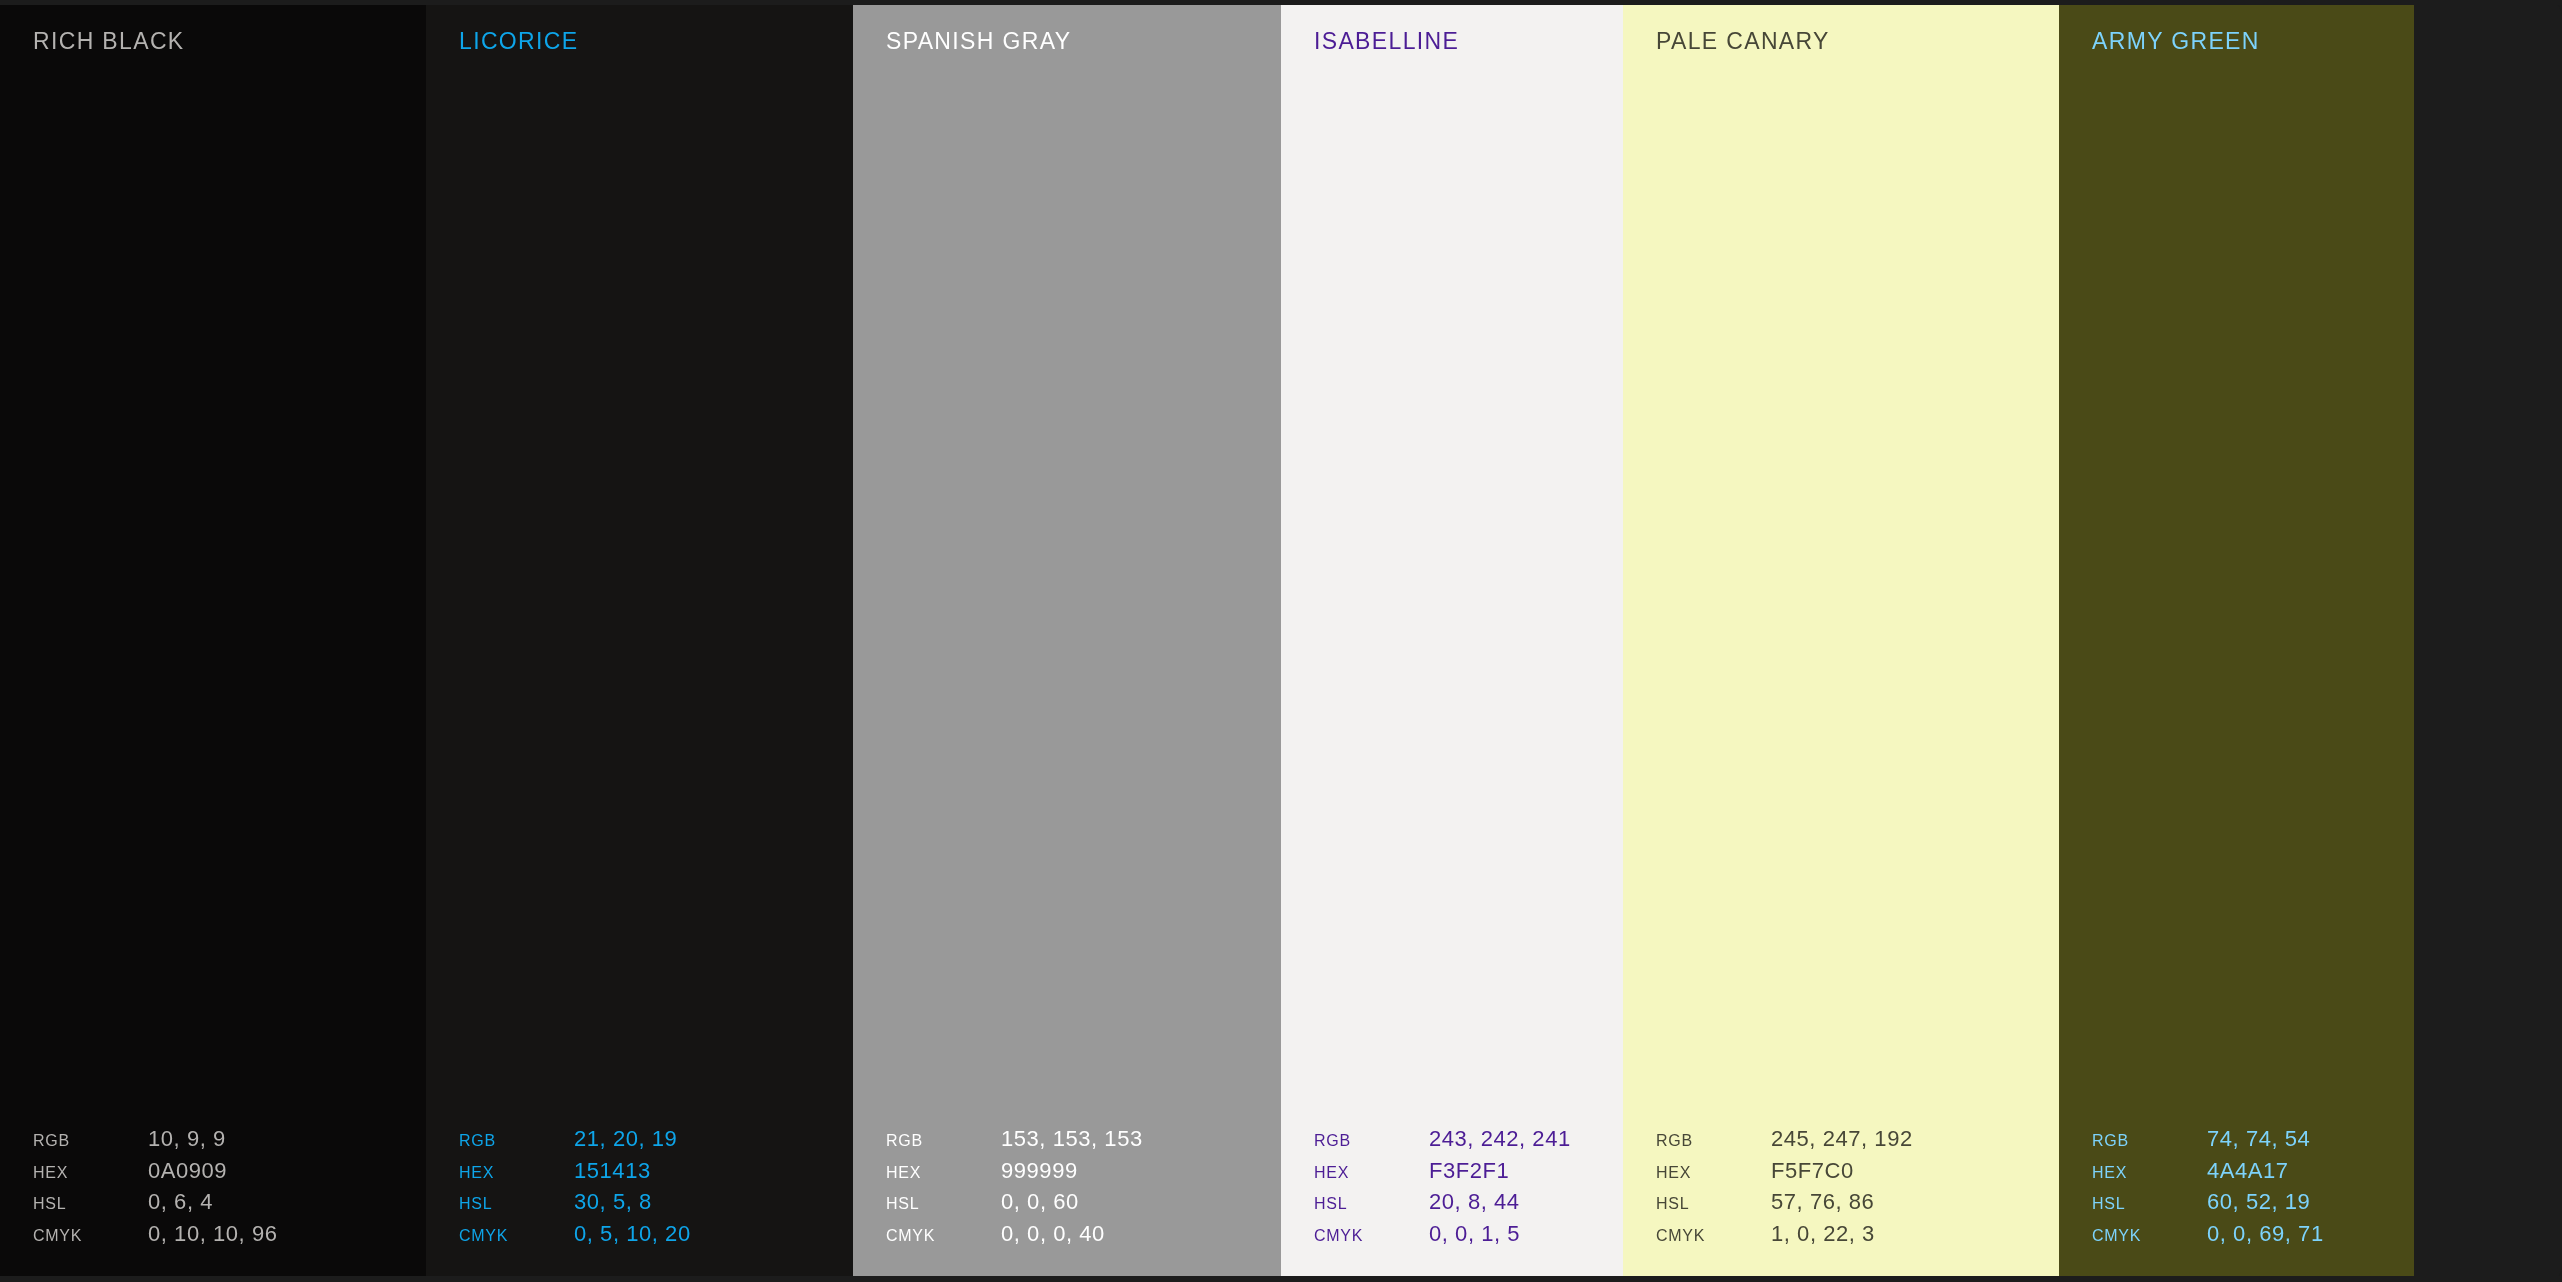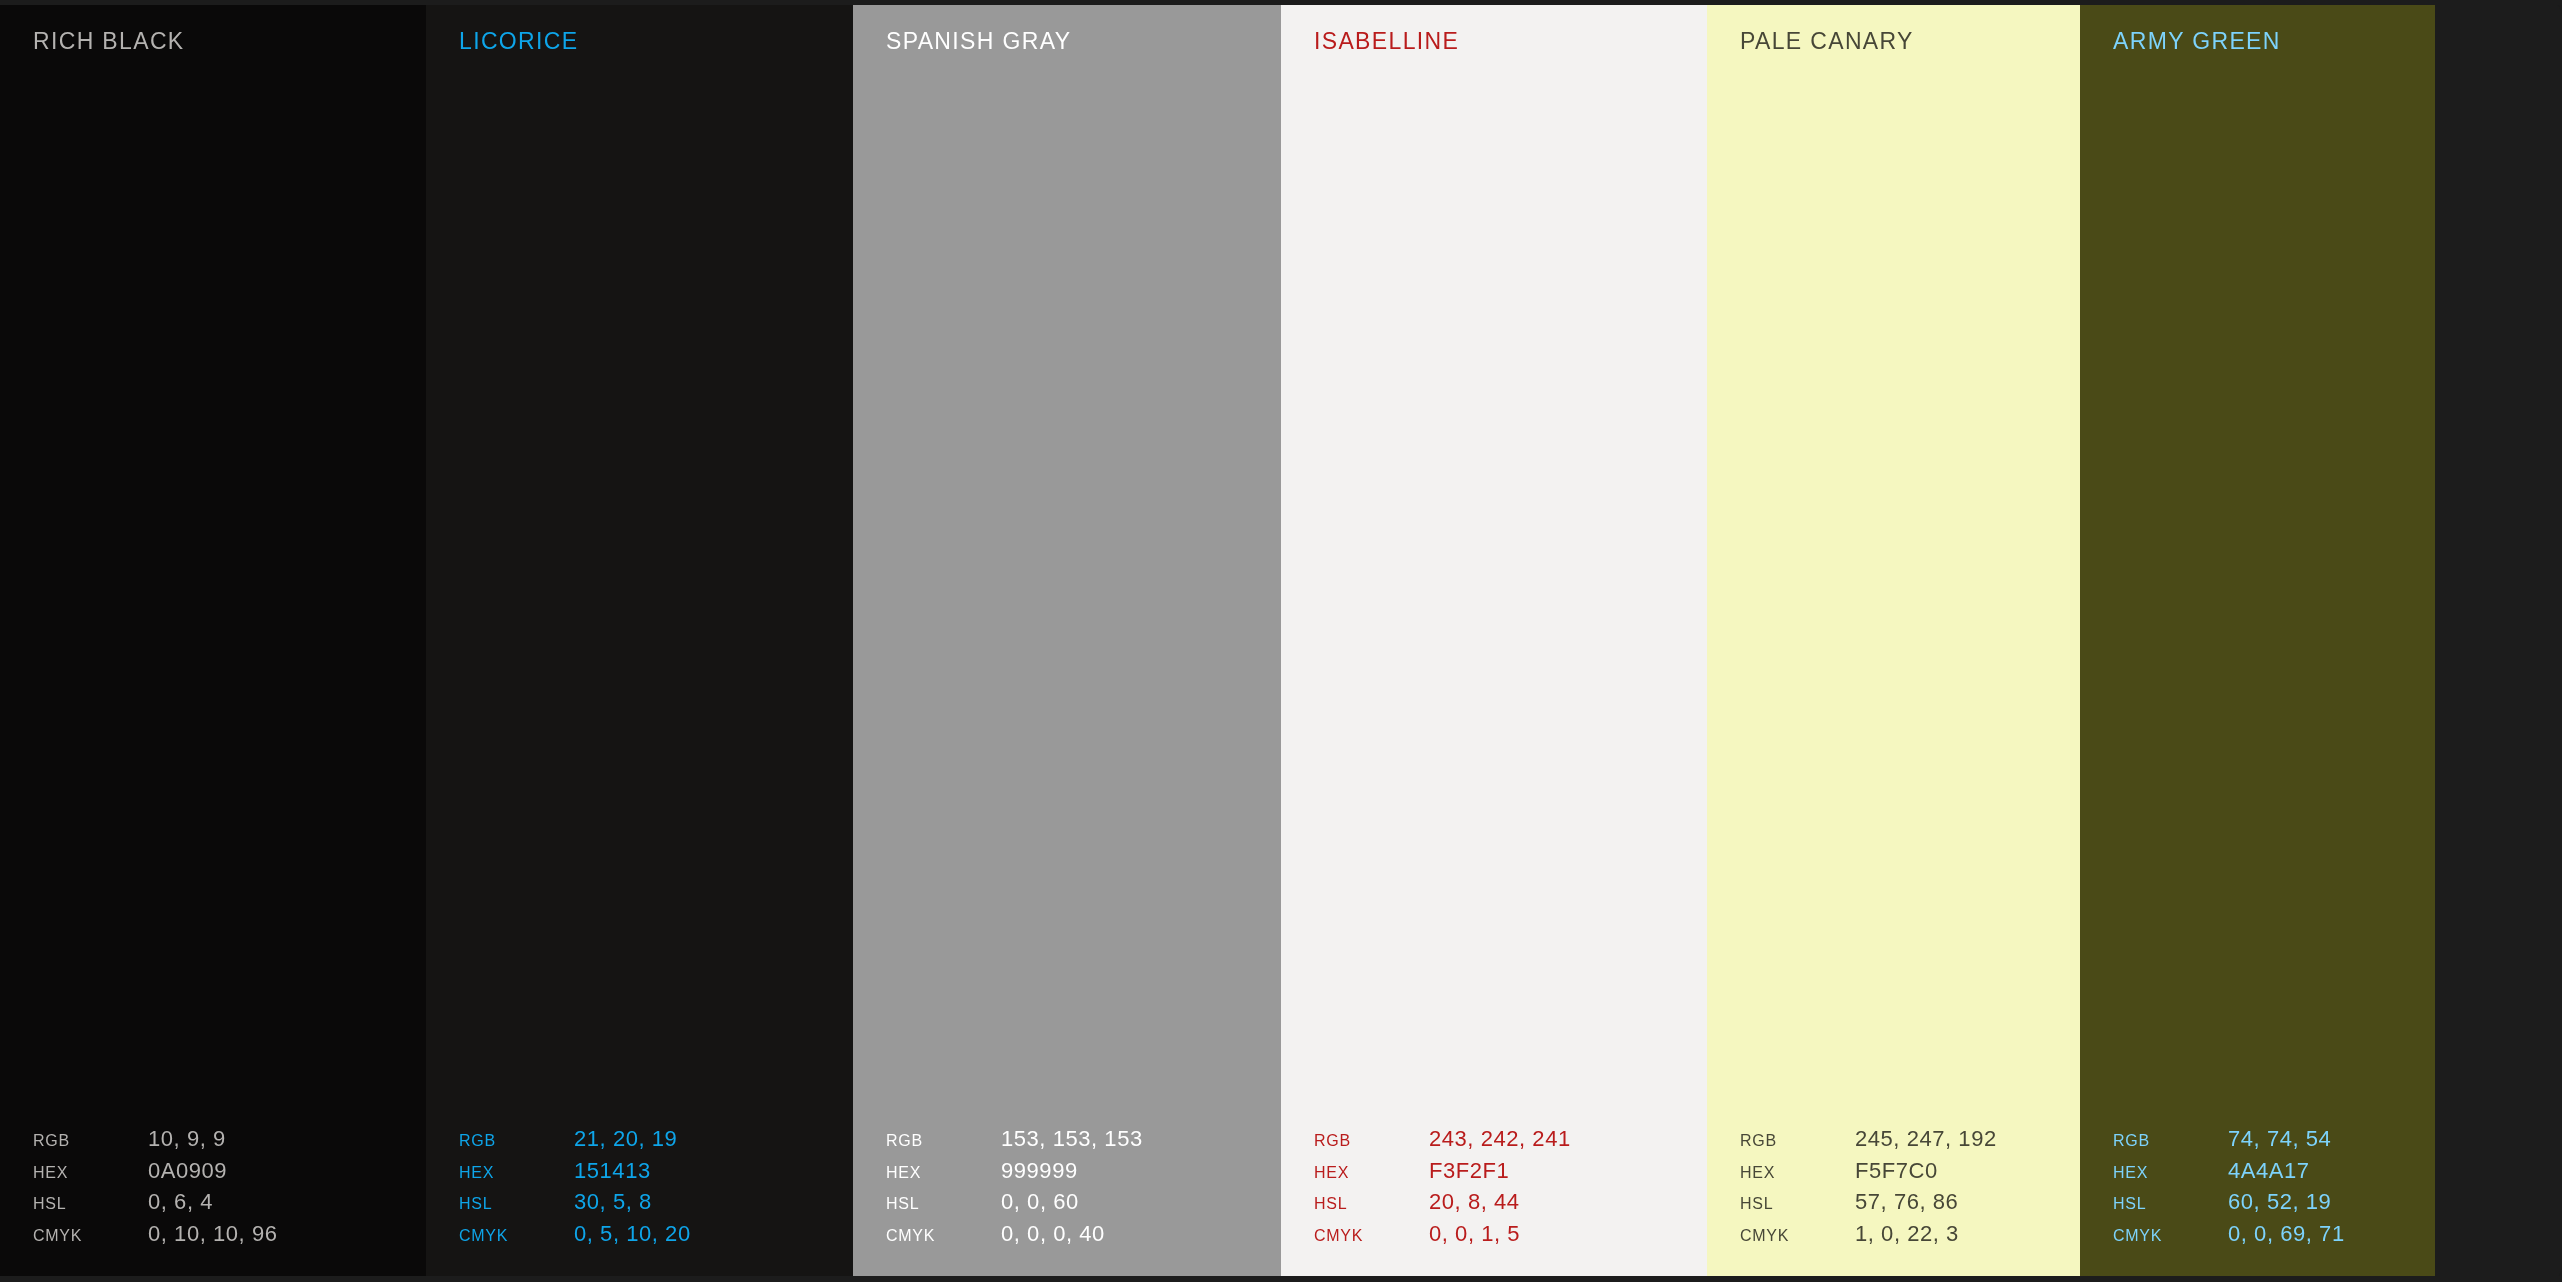--- a/index.html
+++ b/index.html
@@ -160,21 +160,21 @@
         <div class="data-label">HSL</div>
         <div class="data-value">0, 0, 60</div>
       </div>
       <div class="data-row">
         <div class="data-label">CMYK</div>
         <div class="data-value">0, 0, 0, 40</div>
       </div>
     </div>
   </div>
 
-  <div class="swatch" style="background: rgb(243, 242, 241); color: #b91c1c; width: 426px;">
+  <div class="swatch" style="background: rgb(243, 242, 241); color: #4c1d95; width: 342px;">
     <div class="swatch-title">ISABELLINE</div>
     <div class="swatch-data">
       <div class="data-row">
         <div class="data-label">RGB</div>
         <div class="data-value">243, 242, 241</div>
       </div>
       <div class="data-row">
         <div class="data-label">HEX</div>
         <div class="data-value">F3F2F1</div>
       </div>
@@ -182,21 +182,21 @@
         <div class="data-label">HSL</div>
         <div class="data-value">20, 8, 44</div>
       </div>
       <div class="data-row">
         <div class="data-label">CMYK</div>
         <div class="data-value">0, 0, 1, 5</div>
       </div>
     </div>
   </div>
 
-  <div class="swatch" style="background: rgb(245, 247, 192); color: rgb(71, 71, 55); width: 373px;">
+  <div class="swatch" style="background: rgb(245, 247, 192); color: rgb(71, 71, 55); width: 436px;">
     <div class="swatch-title">PALE CANARY</div>
     <div class="swatch-data">
       <div class="data-row">
         <div class="data-label">RGB</div>
         <div class="data-value">245, 247, 192</div>
       </div>
       <div class="data-row">
         <div class="data-label">HEX</div>
         <div class="data-value">F5F7C0</div>
       </div>

